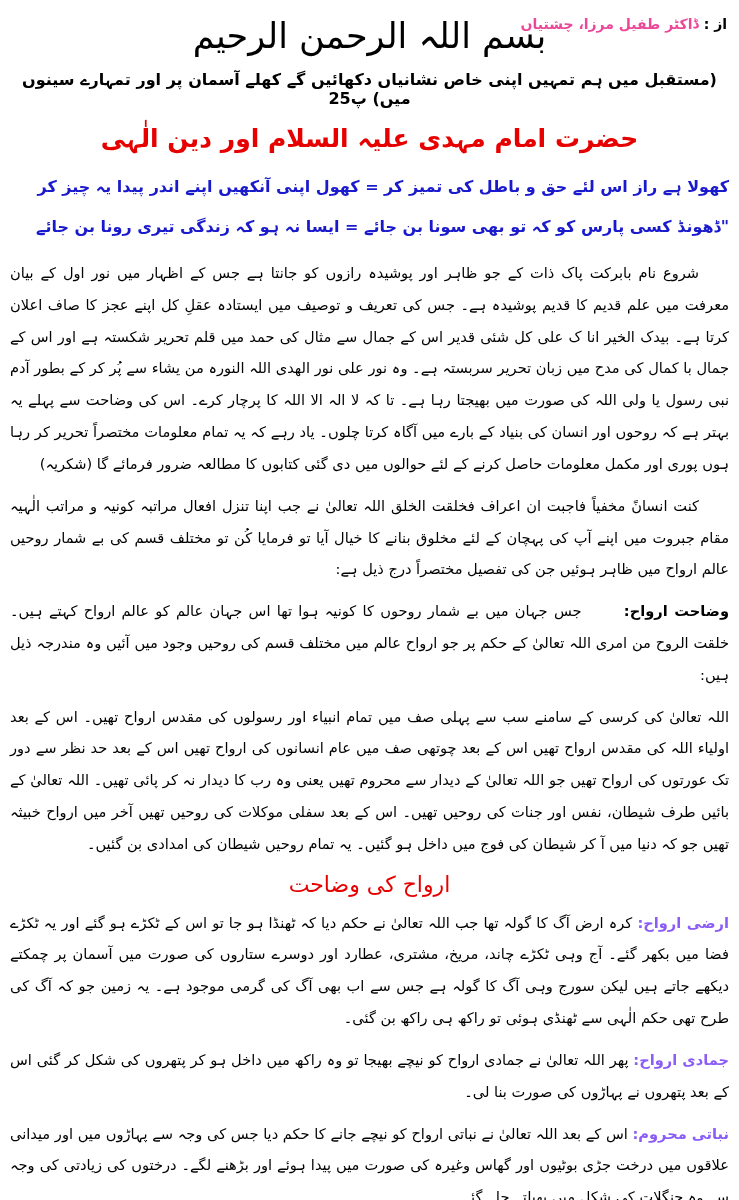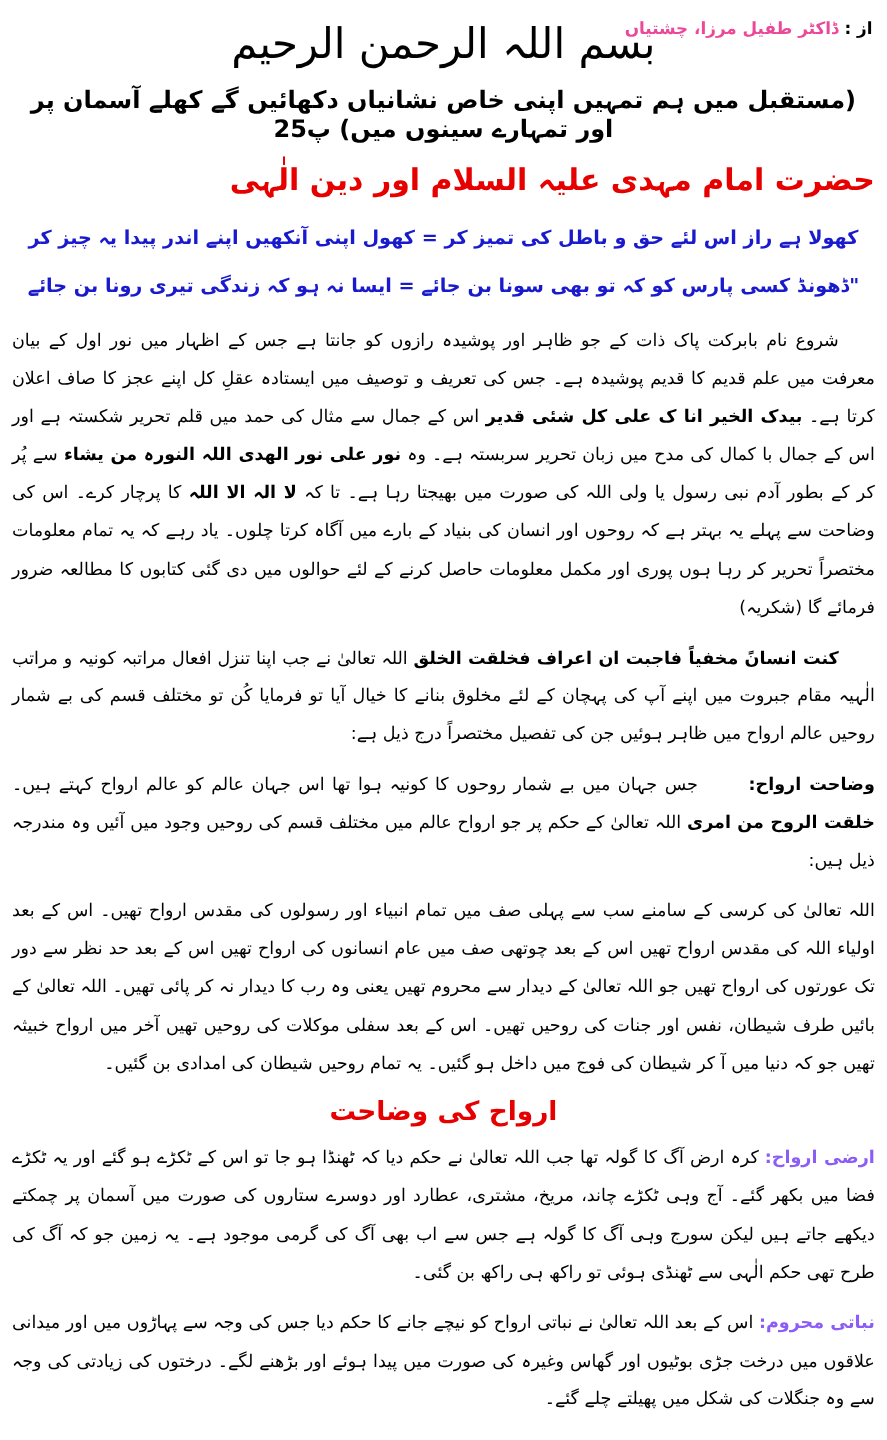--- a/index.html
+++ b/index.html
@@ -7,31 +7,31 @@
     width:739px;height:1200px;box-sizing:border-box;
     padding:8px 10px 0 10px;position:relative;overflow:hidden;
     font-family:"DejaVu Sans",sans-serif;color:#000;direction:rtl;
     background:#ffffff;
   }
   
   .byline{position:absolute;top:16px;right:12px;font-size:14px;font-weight:bold;}
   .byline .lbl{color:#000000;}
   .byline .nm{color:#ec4899;}
   .bismillah{text-align:center;font-size:35px;font-weight:normal;margin-top:8px;letter-spacing:1px;}
-  .quoteline{text-align:center;font-size:20px;font-weight:bold;margin-top:14px;}
-  .maintitle{text-align:right;font-size:25px;font-weight:bold;color:#e60000;margin-top:16px;}
+  .quoteline{text-align:center;font-size:16px;font-weight:bold;margin-top:14px;}
+  .maintitle{text-align:center;font-size:25px;font-weight:bold;color:#e60000;margin-top:16px;}
   
-  .couplet{color:#1a1acd;font-weight:bold;font-size:16px;text-align:center;margin-top:14px;line-height:2.5;}
+  .couplet{color:#1a1acd;font-weight:bold;font-size:16px;margin-top:14px;line-height:2.5;}
   
   .para{font-size:14.6px;line-height:2.18;text-align:justify;margin:10px 0 0 0;}
   .para.indent{text-indent:30px;}
-  .bld{font-weight:bold;}
+  .bld{font-weight:normal;}
   .bluelbl{color:#8b5cf6;font-weight:bold;}
   .blklbl{font-weight:bold;margin-left:36px;}
-  .sectiontitle{text-align:center;color:#e60000;font-size:22px;font-weight:bold;margin:12px 0 4px 0;}
+  .sectiontitle{text-align:center;color:#e60000;font-size:22px;font-weight:normal;margin:12px 0 4px 0;}
 </style>
 </head>
 <body>
 
 <div class="page">
 
   <div class="byline">
     <span class="lbl">از :</span>
     <span class="nm">ڈاکٹر طفیل مرزا، چشتیاں</span>
   </div>
@@ -52,16 +52,17 @@
   <p class="para indent"><span class="bld">کنت انسانً مخفیاً فاجبت ان اعراف فخلقت الخلق</span><span> اللہ تعالیٰ نے جب اپنا تنزل افعال مراتبہ کونیہ و مراتب الٰہیہ مقام جبروت میں اپنے آپ کی پہچان کے لئے مخلوق بنانے کا خیال آیا تو فرمایا کُن تو مختلف قسم کی بے شمار روحیں عالم ارواح میں ظاہر ہوئیں جن کی تفصیل مختصراً درج ذیل ہے:</span></p>
 
   <p class="para"><span class="blklbl">وضاحت ارواح:</span><span> جس جہان میں بے شمار روحوں کا کونیہ ہوا تھا اس جہان عالم کو عالم ارواح کہتے ہیں۔ </span><span class="bld">خلقت الروح من امری</span><span> اللہ تعالیٰ کے حکم پر جو ارواح عالم میں مختلف قسم کی روحیں وجود میں آئیں وہ مندرجہ ذیل ہیں:</span></p>
 
   <p class="para">اللہ تعالیٰ کی کرسی کے سامنے سب سے پہلی صف میں تمام انبیاء اور رسولوں کی مقدس ارواح تھیں۔ اس کے بعد اولیاء اللہ کی مقدس ارواح تھیں اس کے بعد چوتھی صف میں عام انسانوں کی ارواح تھیں اس کے بعد حد نظر سے دور تک عورتوں کی ارواح تھیں جو اللہ تعالیٰ کے دیدار سے محروم تھیں یعنی وہ رب کا دیدار نہ کر پائی تھیں۔ اللہ تعالیٰ کے بائیں طرف شیطان، نفس اور جنات کی روحیں تھیں۔ اس کے بعد سفلی موکلات کی روحیں تھیں آخر میں ارواح خبیثہ تھیں جو کہ دنیا میں آ کر شیطان کی فوج میں داخل ہو گئیں۔ یہ تمام روحیں شیطان کی امدادی بن گئیں۔</p>
 
   <div class="sectiontitle">ارواح کی وضاحت</div>
 
   <p class="para"><span class="bluelbl">ارضی ارواح:</span><span> کرہ ارض آگ کا گولہ تھا جب اللہ تعالیٰ نے حکم دیا کہ ٹھنڈا ہو جا تو اس کے ٹکڑے ہو گئے اور یہ ٹکڑے فضا میں بکھر گئے۔ آج وہی ٹکڑے چاند، مریخ، مشتری، عطارد اور دوسرے ستاروں کی صورت میں آسمان پر چمکتے دیکھے جاتے ہیں لیکن سورج وہی آگ کا گولہ ہے جس سے اب بھی آگ کی گرمی موجود ہے۔ یہ زمین جو کہ آگ کی طرح تھی حکم الٰہی سے ٹھنڈی ہوئی تو راکھ ہی راکھ بن گئی۔</span></p>
 
+  <p class="para"><span class="bluelbl">جمادی ارواح:</span><span> پھر اللہ تعالیٰ نے جمادی ارواح کو نیچے بھیجا تو وہ راکھ میں داخل ہو کر پتھروں کی شکل کر گئی اس کے بعد پتھروں نے پہاڑوں کی صورت بنا لی۔</span></p>
 
   <p class="para"><span class="bluelbl">نباتی محروم:</span><span> اس کے بعد اللہ تعالیٰ نے نباتی ارواح کو نیچے جانے کا حکم دیا جس کی وجہ سے پہاڑوں میں اور میدانی علاقوں میں درخت جڑی بوٹیوں اور گھاس وغیرہ کی صورت میں پیدا ہوئے اور بڑھنے لگے۔ درختوں کی زیادتی کی وجہ سے وہ جنگلات کی شکل میں پھیلتے چلے گئے۔</span></p>
 
 </div>
 
 </body></html>

